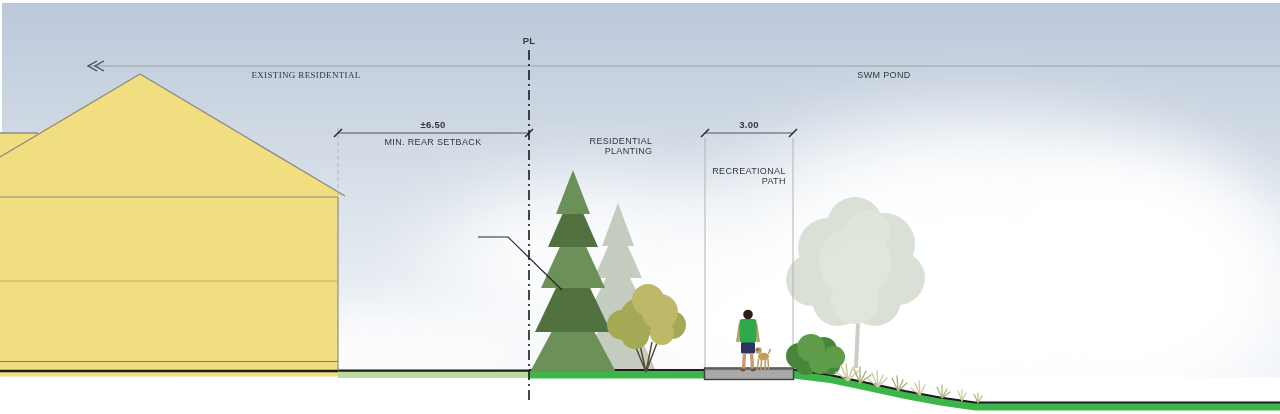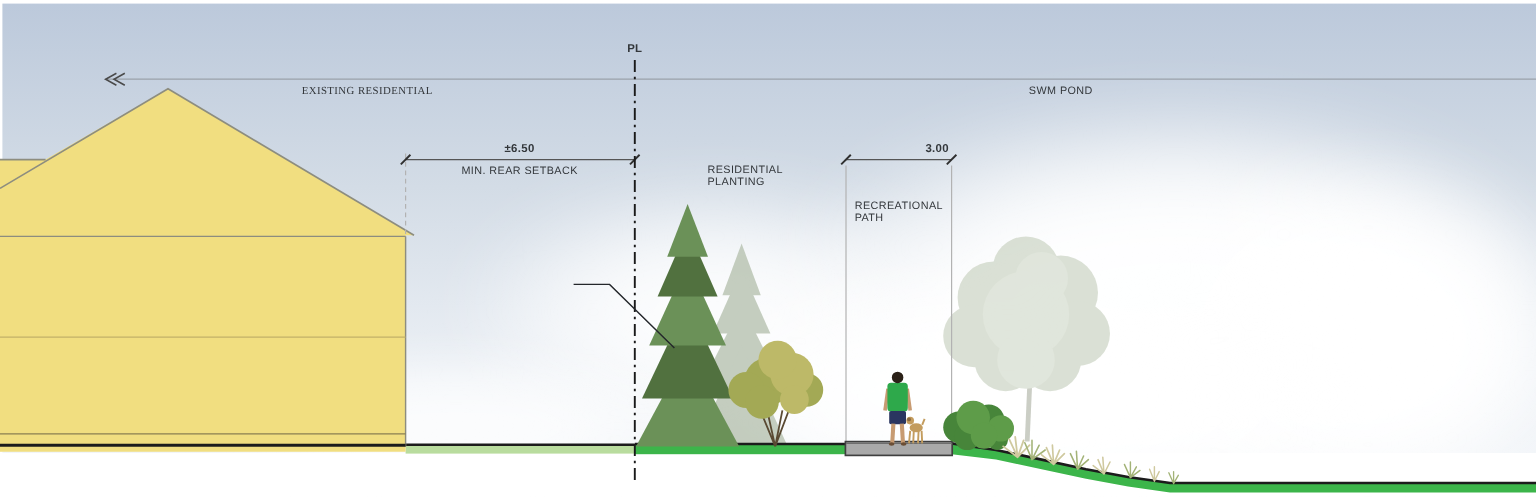--- a/index.html
+++ b/index.html
@@ -12,21 +12,21 @@
       background:radial-gradient(ellipse at center,rgba(255,255,255,.85) 30%,rgba(255,255,255,0) 72%);}
   .c2{left:660px;top:95px;width:640px;height:330px;filter:blur(30px);
       background:radial-gradient(ellipse at center,rgba(255,255,255,.97) 42%,rgba(255,255,255,0) 78%);}
   .c3{left:960px;top:140px;width:360px;height:280px;filter:blur(26px);
       background:radial-gradient(ellipse at center,rgba(255,255,255,.95) 40%,rgba(255,255,255,0) 75%);}
   .c4{left:150px;top:295px;width:460px;height:120px;filter:blur(18px);
       background:radial-gradient(ellipse at center,rgba(255,255,255,.75) 30%,rgba(255,255,255,0) 75%);}
   .c5{left:560px;top:230px;width:560px;height:200px;filter:blur(22px);
       background:radial-gradient(ellipse at center,rgba(255,255,255,.9) 40%,rgba(255,255,255,0) 78%);}
   svg{position:absolute;left:0;top:0;}
-  .lbl{position:absolute;transform:translateX(-50%);text-align:left;white-space:nowrap;
+  .lbl{position:absolute;transform:translateX(-50%);text-align:right;white-space:nowrap;
        font-size:9px;line-height:10px;letter-spacing:.35px;color:#33373B;}
   .lbl.small{font-size:8.5px;}
   .lbl.bold{font-weight:700;font-size:9.5px;letter-spacing:.3px;}
 </style>
 </head>
 <body>
 
 <div id="stage">
   <div id="sky"></div>
   <div class="cloud c1"></div>
@@ -192,19 +192,19 @@
   <div class="lbl bold" style="left:529px;top:36px;">PL</div>
 
   <div class="lbl bold" style="left:433px;top:120px;">±6.50</div>
   <div class="lbl" style="left:433px;top:136.5px;">MIN. REAR SETBACK</div>
 
   <div class="lbl" style="left:621px;top:136px;">
     <div>RESIDENTIAL</div>
     <div>PLANTING</div>
   </div>
 
-  <div class="lbl bold" style="left:749px;top:120px;margin-left:32px;">3.00</div>
+  <div class="lbl bold" style="left:749px;top:120px;">3.00</div>
   <div class="lbl" style="left:749px;top:136.5px;margin-top:29px;">
     <div>RECREATIONAL</div>
     <div>PATH</div>
   </div>
 
 </div>
 
 </body></html>

